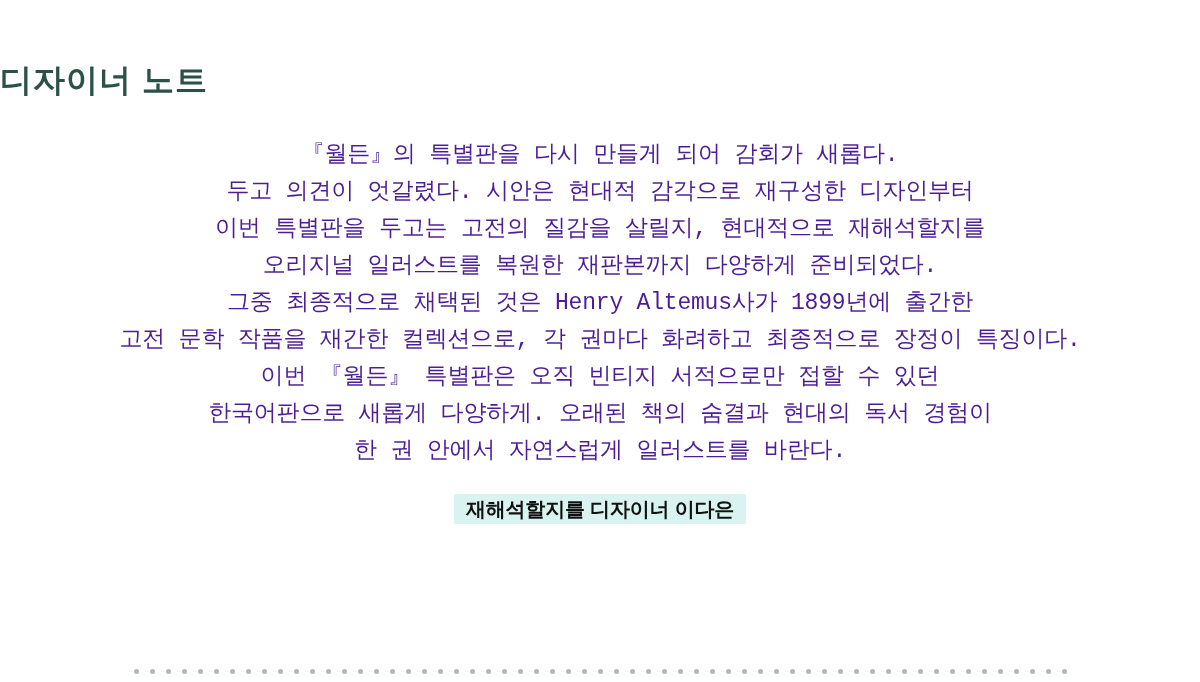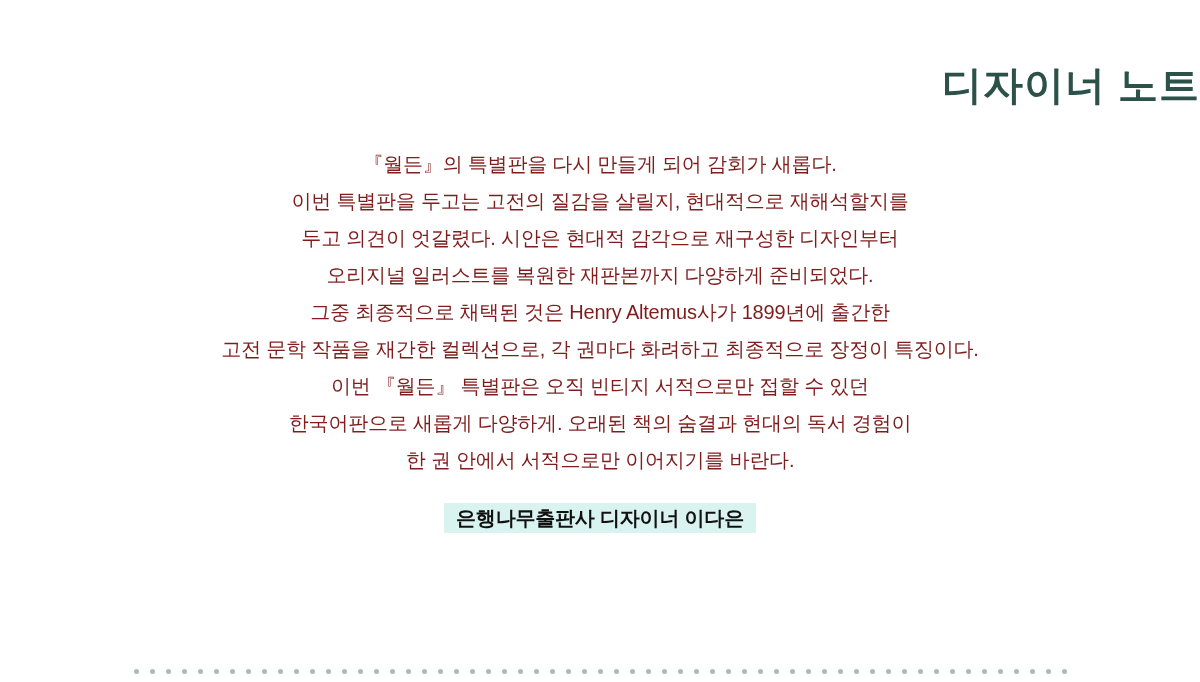--- a/index.html
+++ b/index.html
@@ -11,38 +11,39 @@
   .page {
     position: relative;
     width: 1200px;
     height: 682px;
     margin: 0 auto;
     background: #ffffff;
     overflow: hidden;
   }
   .page-title {
     margin-top: 62px;
-    text-align: right;
-    font-size: 40px;
+    text-align: left;
+    font-size: 32px;
     line-height: 1.15;
     font-weight: 800;
     letter-spacing: 1px;
     color: #2B5149;
   }
   .note-body {
     margin-top: 38px;
     text-align: center;
   }
   .note-body p {
-    font-size: 20px;
+    font-size: 23px;
     line-height: 37px;
     font-weight: 400;
-    color: #7f1d1d;
+    color: #4c1d95;
     letter-spacing: -0.2px;
     white-space: nowrap;
+    font-family: Liberation Mono, monospace;
   }
   .signature-wrap {
     margin-top: 24px;
     text-align: center;
   }
   .signature {
     display: inline-block;
     background: #D9F3F0;
     color: #111111;
     font-size: 20px;
@@ -71,32 +72,32 @@
 </style>
 </head>
 <body>
 
 <div class="page">
 
   <h1 class="page-title">디자이너 노트</h1>
 
   <div class="note-body">
     <p>『월든』의 특별판을 다시 만들게 되어 감회가 새롭다.</p>
+    <p>두고 의견이 엇갈렸다. 시안은 현대적 감각으로 재구성한 디자인부터</p>
     <p>이번 특별판을 두고는 고전의 질감을 살릴지, 현대적으로 재해석할지를</p>
-    <p>두고 의견이 엇갈렸다. 시안은 현대적 감각으로 재구성한 디자인부터</p>
     <p>오리지널 일러스트를 복원한 재판본까지 다양하게 준비되었다.</p>
     <p>그중 최종적으로 채택된 것은 Henry Altemus사가 1899년에 출간한</p>
     <p>고전 문학 작품을 재간한 컬렉션으로, 각 권마다 화려하고 최종적으로 장정이 특징이다.</p>
     <p>이번 『월든』 특별판은 오직 빈티지 서적으로만 접할 수 있던</p>
     <p>한국어판으로 새롭게 다양하게. 오래된 책의 숨결과 현대의 독서 경험이</p>
-    <p>한 권 안에서 서적으로만 이어지기를 바란다.</p>
+    <p>한 권 안에서 자연스럽게 일러스트를 바란다.</p>
   </div>
 
   <div class="signature-wrap">
-    <span class="signature">은행나무출판사 디자이너 이다은</span>
+    <span class="signature">재해석할지를 디자이너 이다은</span>
   </div>
 
   <div class="dotted-divider">
       <span class="dot"></span>
       <span class="dot"></span>
       <span class="dot"></span>
       <span class="dot"></span>
       <span class="dot"></span>
       <span class="dot"></span>
       <span class="dot"></span>

